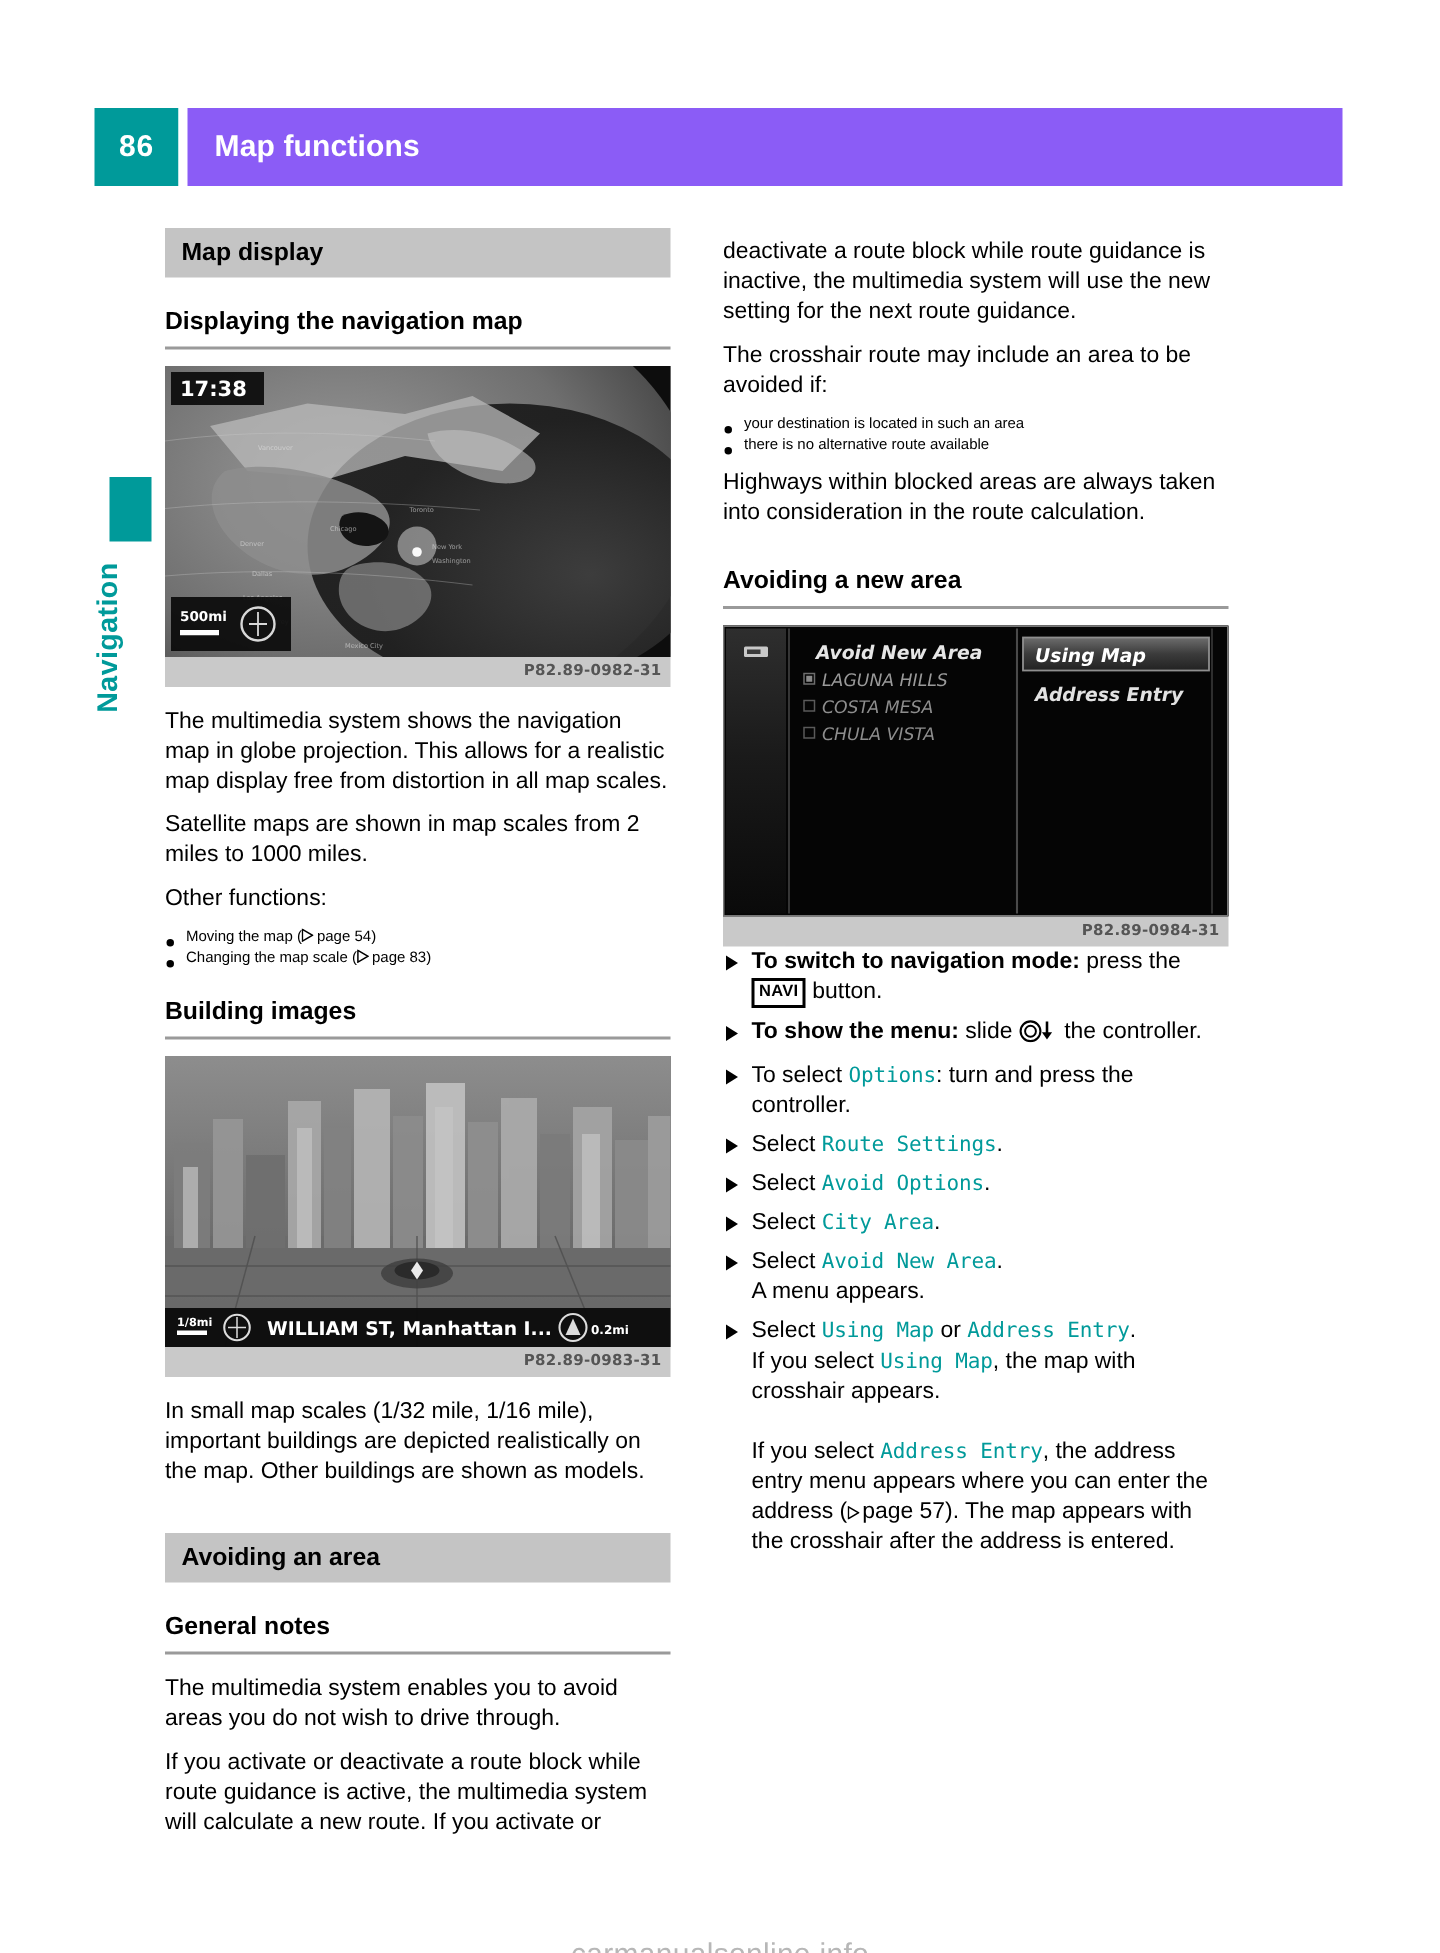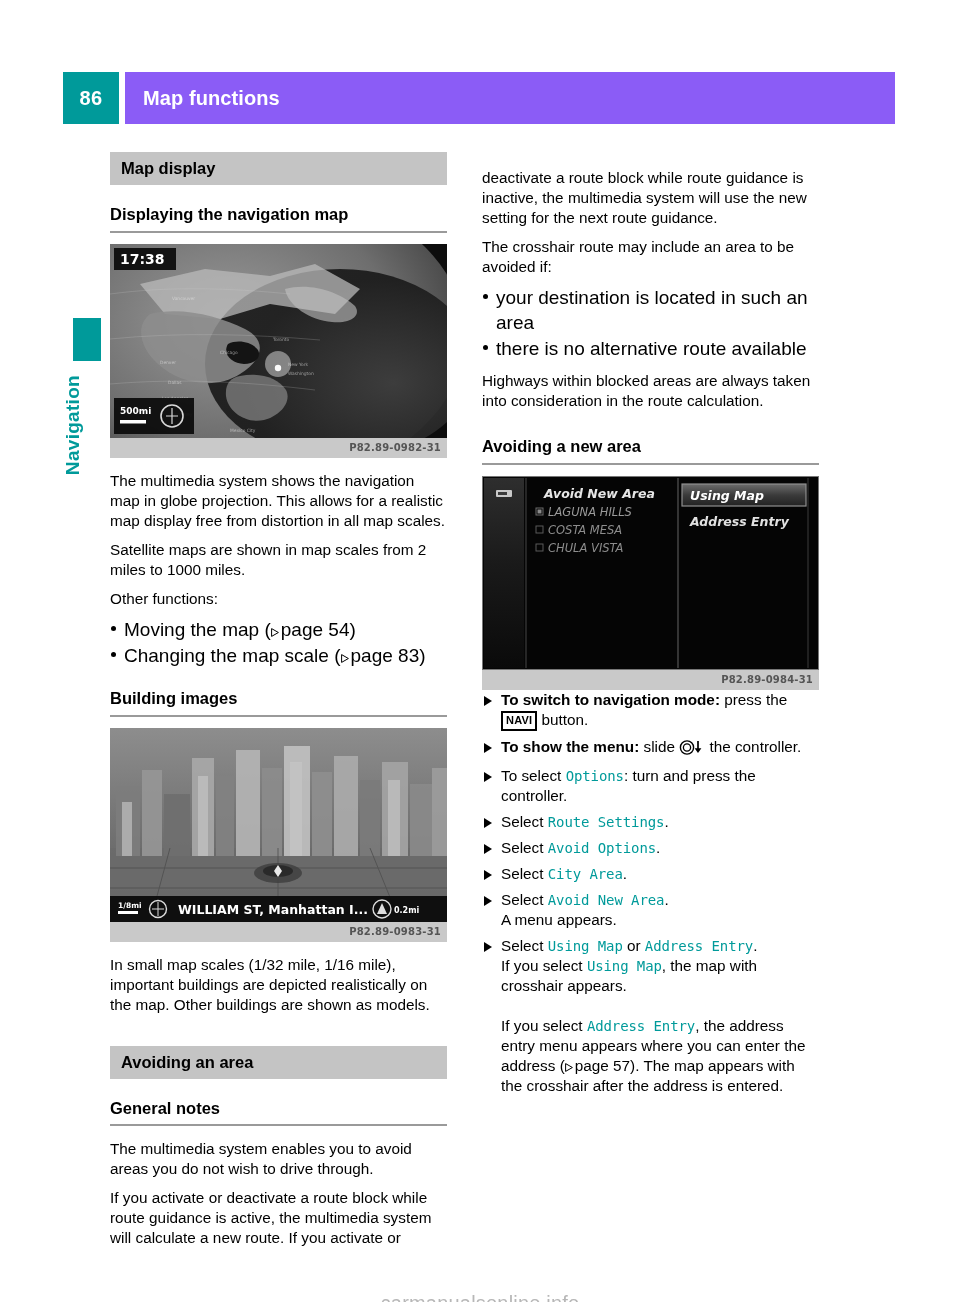--- a/index.html
+++ b/index.html
@@ -117,21 +117,21 @@
   }
   p.body.first { margin-top: 13px; }
 
   
   ul.blist {
     list-style: none;
     margin: 0 0 9px 0;
     padding: 0;
   }
   ul.blist li {
-    font-size: 19px;
+    font-size: 10px;
     line-height: 1.31;
     position: relative;
     padding-left: 14px;
     margin-bottom: 1px;
   }
   ul.blist li::before {
     content: "";
     position: absolute;
     left: 1px;
     top: 8px;
@@ -394,21 +394,21 @@
 
   <div class="subhead">General notes</div>
   <div class="subhead-rule"></div>
 
   <p class="body first">The multimedia system enables you to avoid areas you do not wish to drive through.</p>
   <p class="body">If you activate or deactivate a route block while route guidance is active, the multimedia system will calculate a new route. If you activate or</p>
 </div>
 
 <div class="col col-right">
 
-  <p class="body" style="margin-top:16px">deactivate a route block while route guidance is inactive, the multimedia system will use the new setting for the next route guidance.</p>
+  <p class="body" style="margin-top:6px">deactivate a route block while route guidance is inactive, the multimedia system will use the new setting for the next route guidance.</p>
   <p class="body">The crosshair route may include an area to be avoided if:</p>
 
   <ul class="blist">
     <li>your destination is located in such an area</li>
     <li>there is no alternative route available</li>
   </ul>
 
   <p class="body">Highways within blocked areas are always taken into consideration in the route calculation.</p>
 
   <div class="subhead" style="margin-top:26px">Avoiding a new area</div>

